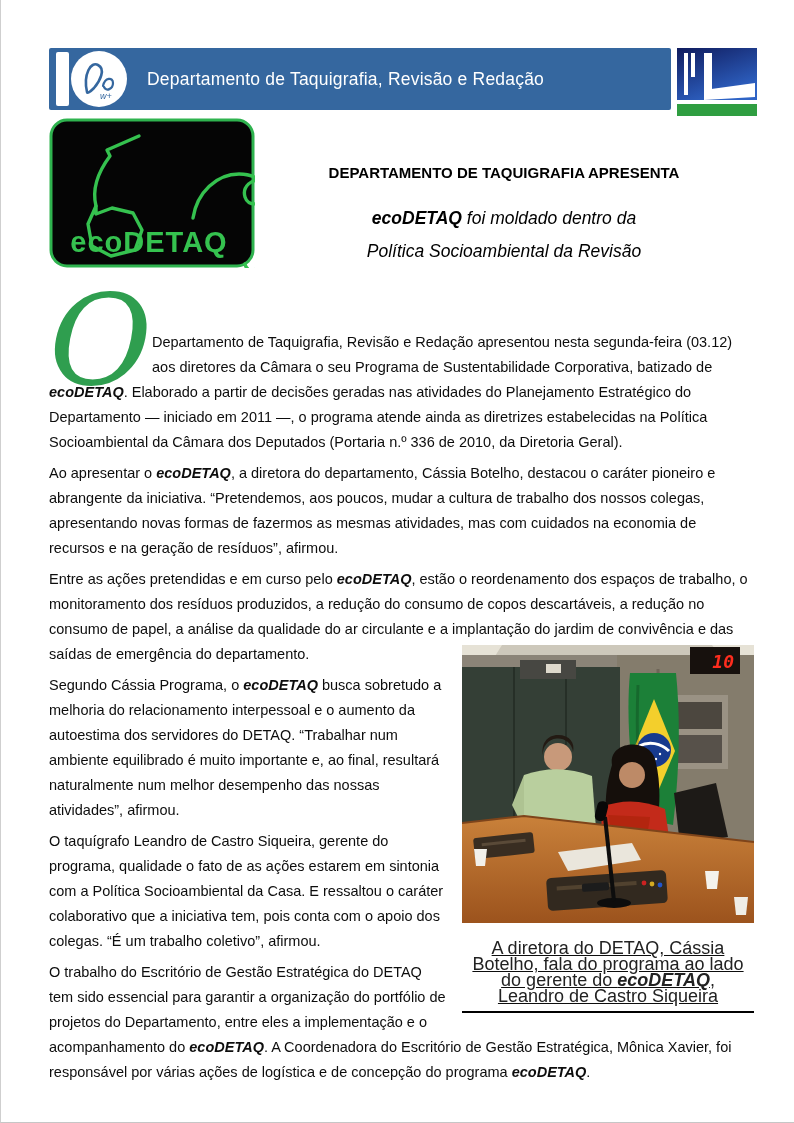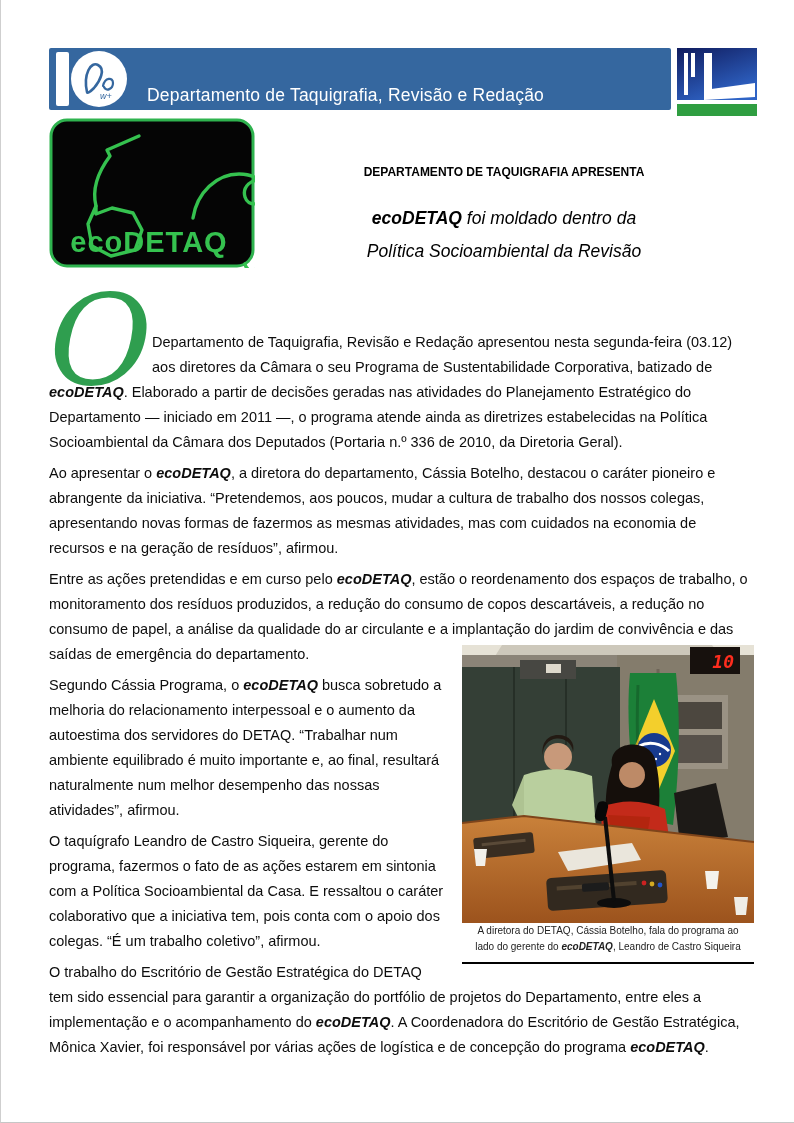--- a/index.html
+++ b/index.html
@@ -2,42 +2,42 @@
 <html><head>
 <meta charset="utf-8">
 <style>
   html,body { margin:0; padding:0; background:#fff; }
   body { width:794px; height:1123px; position:relative; font-family:"Liberation Sans",sans-serif; color:#111; overflow:hidden; }
   .page { position:absolute; inset:0; background:#fff; border-left:1px solid #cfcfcf; border-bottom:1px solid #c6c6c6; }
 
   
   .banner { position:absolute; left:48px; top:48px; width:622px; height:62px; background:#35679f; border-radius:2px; }
   .banner svg { position:absolute; left:2px; top:0; }
-  .banner-title { position:absolute; left:98px; top:16px; height:62px; display:flex; align-items:center; color:#fff; font-size:17.5px; letter-spacing:.2px; }
+  .banner-title { position:absolute; left:98px; top:0; height:62px; display:flex; align-items:center; color:#fff; font-size:17.5px; letter-spacing:.2px; }
 
   .brandmark { position:absolute; left:676px; top:48px; width:80px; height:68px; }
 
   
   .eco-logo { position:absolute; left:48px; top:118px; width:206px; height:150px; }
 
   
   .headline { position:absolute; left:250px; top:156px; width:506px; text-align:center; }
-  .h-line { font-weight:bold; font-size:12px; line-height:33px; color:#000; }
+  .h-line { font-weight:bold; font-size:15px; line-height:33px; color:#000; }
   .subtitle { margin-top:13px; font-style:italic; font-size:17.5px; line-height:33px; color:#000; }
 
   
   .article { position:absolute; left:48px; top:330px; width:705px; font-size:14.5px; line-height:25px; color:#0d0d0d; text-align:left; }
   .article p { margin:0 0 6px 0; }
   .article b { font-style:italic; }
   .dropcap { float:left; width:97px; height:78px; margin:-38px 6px 0 0; font-family:"DejaVu Serif",serif; font-style:italic; font-size:126px; line-height:98px; color:#2f9e4f; }
 
   
-  .photo-fig { float:right; width:292px; margin:-28px 0 18px 14px; }
+  .photo-fig { float:right; width:292px; margin:-28px 0 18px 14px;text-decoration:underline; }
   .photo-svg { display:block; width:292px; height:278px; background:#6e685c; }
-  .photo-caption { font-size:10px; line-height:16px; color:#222; text-align:center; padding:0 6px 7px; }
+  .photo-caption { font-size:18px; line-height:16px; color:#222; text-align:center; padding:17px 6px 7px; }
   .photo-caption b { font-style:italic; }
   .caption-rule { border-top:2px solid #000; height:0; }
 </style>
 </head>
 <body>
 
 <div class="page">
 
   <div class="banner">
     <svg width="110" height="62" viewBox="0 0 110 62">
@@ -181,18 +181,18 @@
         <path d="M12,204 l13,0 l-2,17 l-9,0 z" fill="#f2f0ea"></path>
         <path d="M243,226 l14,0 l-2,18 l-10,0 z" fill="#f4f2ec"></path>
         <path d="M272,252 l14,0 l-2,18 l-10,0 z" fill="#efede6"></path>
       </svg>
       <figcaption class="photo-caption"><span>A diretora do DETAQ, Cássia Botelho, fala do programa ao lado do gerente do </span><b style="font-style: italic;">ecoDETAQ</b><span>, Leandro de Castro Siqueira</span></figcaption>
       <div class="caption-rule"></div>
     </figure>
 
     <p><span>Segundo Cássia Programa, o </span><b style="font-style: italic;">ecoDETAQ</b><span> busca sobretudo a melhoria do relacionamento interpessoal e o aumento da autoestima dos servidores do DETAQ. “Trabalhar num ambiente equilibrado é muito importante e, ao final, resultará naturalmente num melhor desempenho das nossas atividades”, afirmou.</span></p>
 
-    <p><span>O taquígrafo Leandro de Castro Siqueira, gerente do programa, fazermos o fato de as ações estarem em sintonia com a Política Socioambiental da Casa. E ressaltou o caráter colaborativo que a iniciativa tem, pois conta com o apoio dos colegas. “É um trabalho coletivo”, afirmou.</span></p>
+    <p><span>O taquígrafo Leandro de Castro Siqueira, gerente do programa, qualidade o fato de as ações estarem em sintonia com a Política Socioambiental da Casa. E ressaltou o caráter colaborativo que a iniciativa tem, pois conta com o apoio dos colegas. “É um trabalho coletivo”, afirmou.</span></p>
 
     <p><span>O trabalho do Escritório de Gestão Estratégica do DETAQ tem sido essencial para garantir a organização do portfólio de projetos do Departamento, entre eles a implementação e o acompanhamento do </span><b style="font-style: italic;">ecoDETAQ</b><span>. A Coordenadora do Escritório de Gestão Estratégica, Mônica Xavier, foi responsável por várias ações de logística e de concepção do programa </span><b style="font-style: italic;">ecoDETAQ</b><span>.</span></p>
 
   </div>
 </div>
 
 </body></html>

